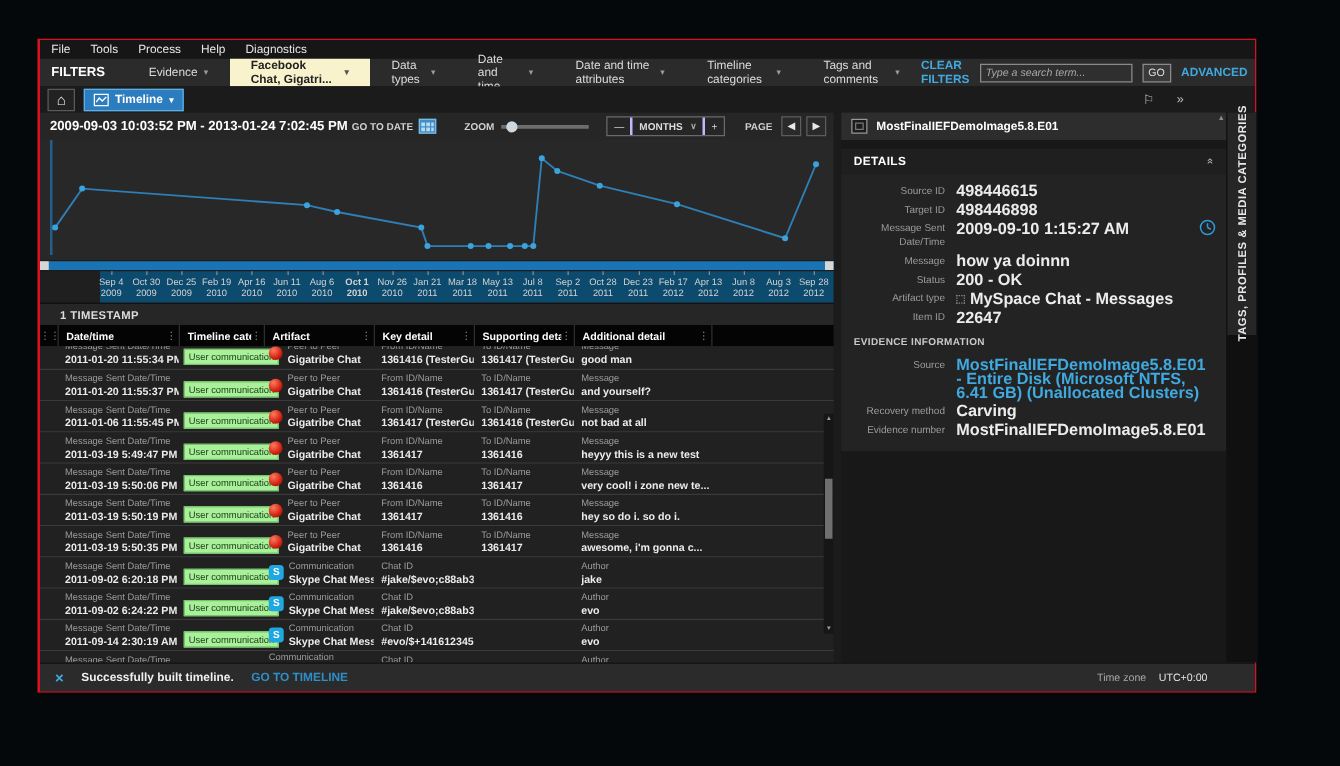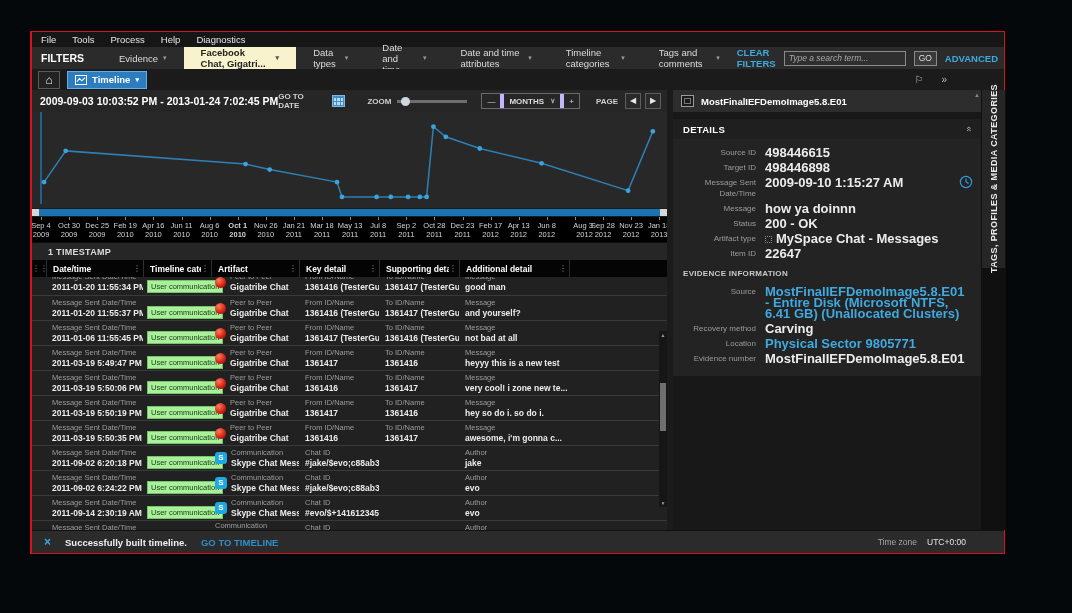--- a/index.html
+++ b/index.html
@@ -51,36 +51,36 @@
   .date-range { font-size:10.5px; font-weight:bold; color:#fff; margin-left:8px; white-space:nowrap; }
   .goto-date { margin-left:auto; display:flex; align-items:center; gap:5px; font-size:8px; font-weight:bold; color:#cfcfcf; }
   .cal-icon { width:14px; height:12px; background:#3d8ec9; border:1px solid #7db9dd; display:grid;
               grid-template-columns:1fr 1fr 1fr; grid-template-rows:1fr 1fr; gap:1px; padding:2px 1px 1px 1px; }
   .cal-icon i { background:#bcd9ec; }
   .zoom-ctl { display:flex; align-items:center; gap:6px; margin-left:22px; }
   .zoom-label { font-size:8px; font-weight:bold; color:#cfcfcf; }
   .zoom-track { width:70px; height:3px; background:#6d6d6d; position:relative; }
   .zoom-thumb { position:absolute; left:4px; top:-3px; width:9px; height:9px; border-radius:50%; background:#cfd8de; }
   .interval-ctl { display:flex; align-items:stretch; border:1px solid #6a6a6a; height:16px; margin-left:14px; }
-  .interval-ctl .seg { display:flex; align-items:center; padding:0 5px; font-size:8px; color:#ddd; border-left:4px solid #c4b5fd; }
+  .interval-ctl .seg { display:flex; align-items:center; padding:0 5px; font-size:8px; color:#ddd; border-left:2px solid #c4b5fd; }
   .interval-ctl .seg:first-child { border-left:none; }
   .interval-ctl .sel { gap:6px; font-weight:bold; }
   .interval-ctl .sel .dd { font-size:7px; color:#aaa; }
   .page-ctl { display:flex; align-items:center; gap:4px; margin-left:16px; margin-right:6px; }
   .page-label { font-size:8px; font-weight:bold; color:#cfcfcf; margin-right:3px; }
   .page-btn { width:16px; height:16px; background:#2a2a2a; border:1px solid #5d5d5d; color:#e8e8e8;
               font-size:8px; text-align:center; line-height:14px; }
 
   .chart-wrap { height:96px; background:#282828; position:relative; }
   .hscroll { height:9px; background:#1c1c1c; position:relative; }
   .hscroll .bar { position:absolute; left:0; top:1px; right:0; height:7px; background:#1a74b4; }
   .hscroll .cap { position:absolute; top:1px; width:7px; height:7px; background:#d6d6d6; z-index:2; }
   .hscroll .cap.l { left:0; } .hscroll .cap.r { right:0; }
 
-  .axis { height:25px; background:#000000; position:relative; }
+  .axis { height:25px; background:#0c4a6e; position:relative;margin-left:48px; }
   .axis .tickmark { position:absolute; top:0; width:1px; height:3px; background:#8a8a8a; }
   .axis .ticklabel { position:absolute; top:4px; width:36px; text-align:center; font-size:7.5px; line-height:9px; color:#d2d2d2; }
 
   .tsbar { height:18px; background:#262626; display:flex; align-items:center; border-top:1px solid #0c0c0c; }
   .tsbar span { font-size:9px; font-weight:bold; color:#dcdcdc; margin-left:16px; letter-spacing:.3px; }
 
   .thead { height:17px; background:#040404; display:flex; align-items:center; }
   .thead .grip { width:14px; text-align:center; color:#8a8a8a; font-size:8px; }
   .th { display:flex; align-items:center; justify-content:space-between; height:100%; padding:0 2px 0 6px;
         border-left:1px solid #2e2e2e; }
@@ -372,21 +372,21 @@
         <span class="ticklabel" style="left: 468.7px;">
           <div>Apr 13</div>
           <div>2012</div>
         </span>
         <span class="tickmark" style="left: 514.8px;"></span>
         <span class="ticklabel" style="left: 496.8px;">
           <div>Jun 8</div>
           <div>2012</div>
         </span>
         <span class="tickmark" style="left: 542.9px;"></span>
-        <span class="ticklabel" style="left: 524.9px; text-align: right;">
+        <span class="ticklabel" style="left: 524.9px;">
           <div>Aug 3</div>
           <div>2012</div>
         </span>
         <span class="tickmark" style="left: 571px;"></span>
         <span class="ticklabel" style="left: 553px;">
           <div>Sep 28</div>
           <div>2012</div>
         </span>
         <span class="tickmark" style="left: 599.1px;"></span>
         <span class="ticklabel" style="left: 581.1px;">
@@ -789,24 +789,20 @@
       <div id="evidence-fields">
           <div class="dfield">
             <span class="dlabel">Source</span>
             <span class="dvalue link">MostFinalIEFDemoImage5.8.E01 - Entire Disk (Microsoft NTFS, 6.41 GB) (Unallocated Clusters)</span>
           </div>
           <div class="dfield">
             <span class="dlabel">Recovery method</span>
             <span class="dvalue">Carving</span>
           </div>
           <div class="dfield">
-            <span class="dlabel">Location</span>
-            <span class="dvalue link">Physical Sector 9805771</span>
-          </div>
-          <div class="dfield">
             <span class="dlabel">Evidence number</span>
             <span class="dvalue">MostFinalIEFDemoImage5.8.E01</span>
           </div>
         </div>
     </div>
   </div>
 
   <div class="tabstrip">
     <div class="vtab">
       <span>TAGS, PROFILES &amp; MEDIA CATEGORIES</span>

